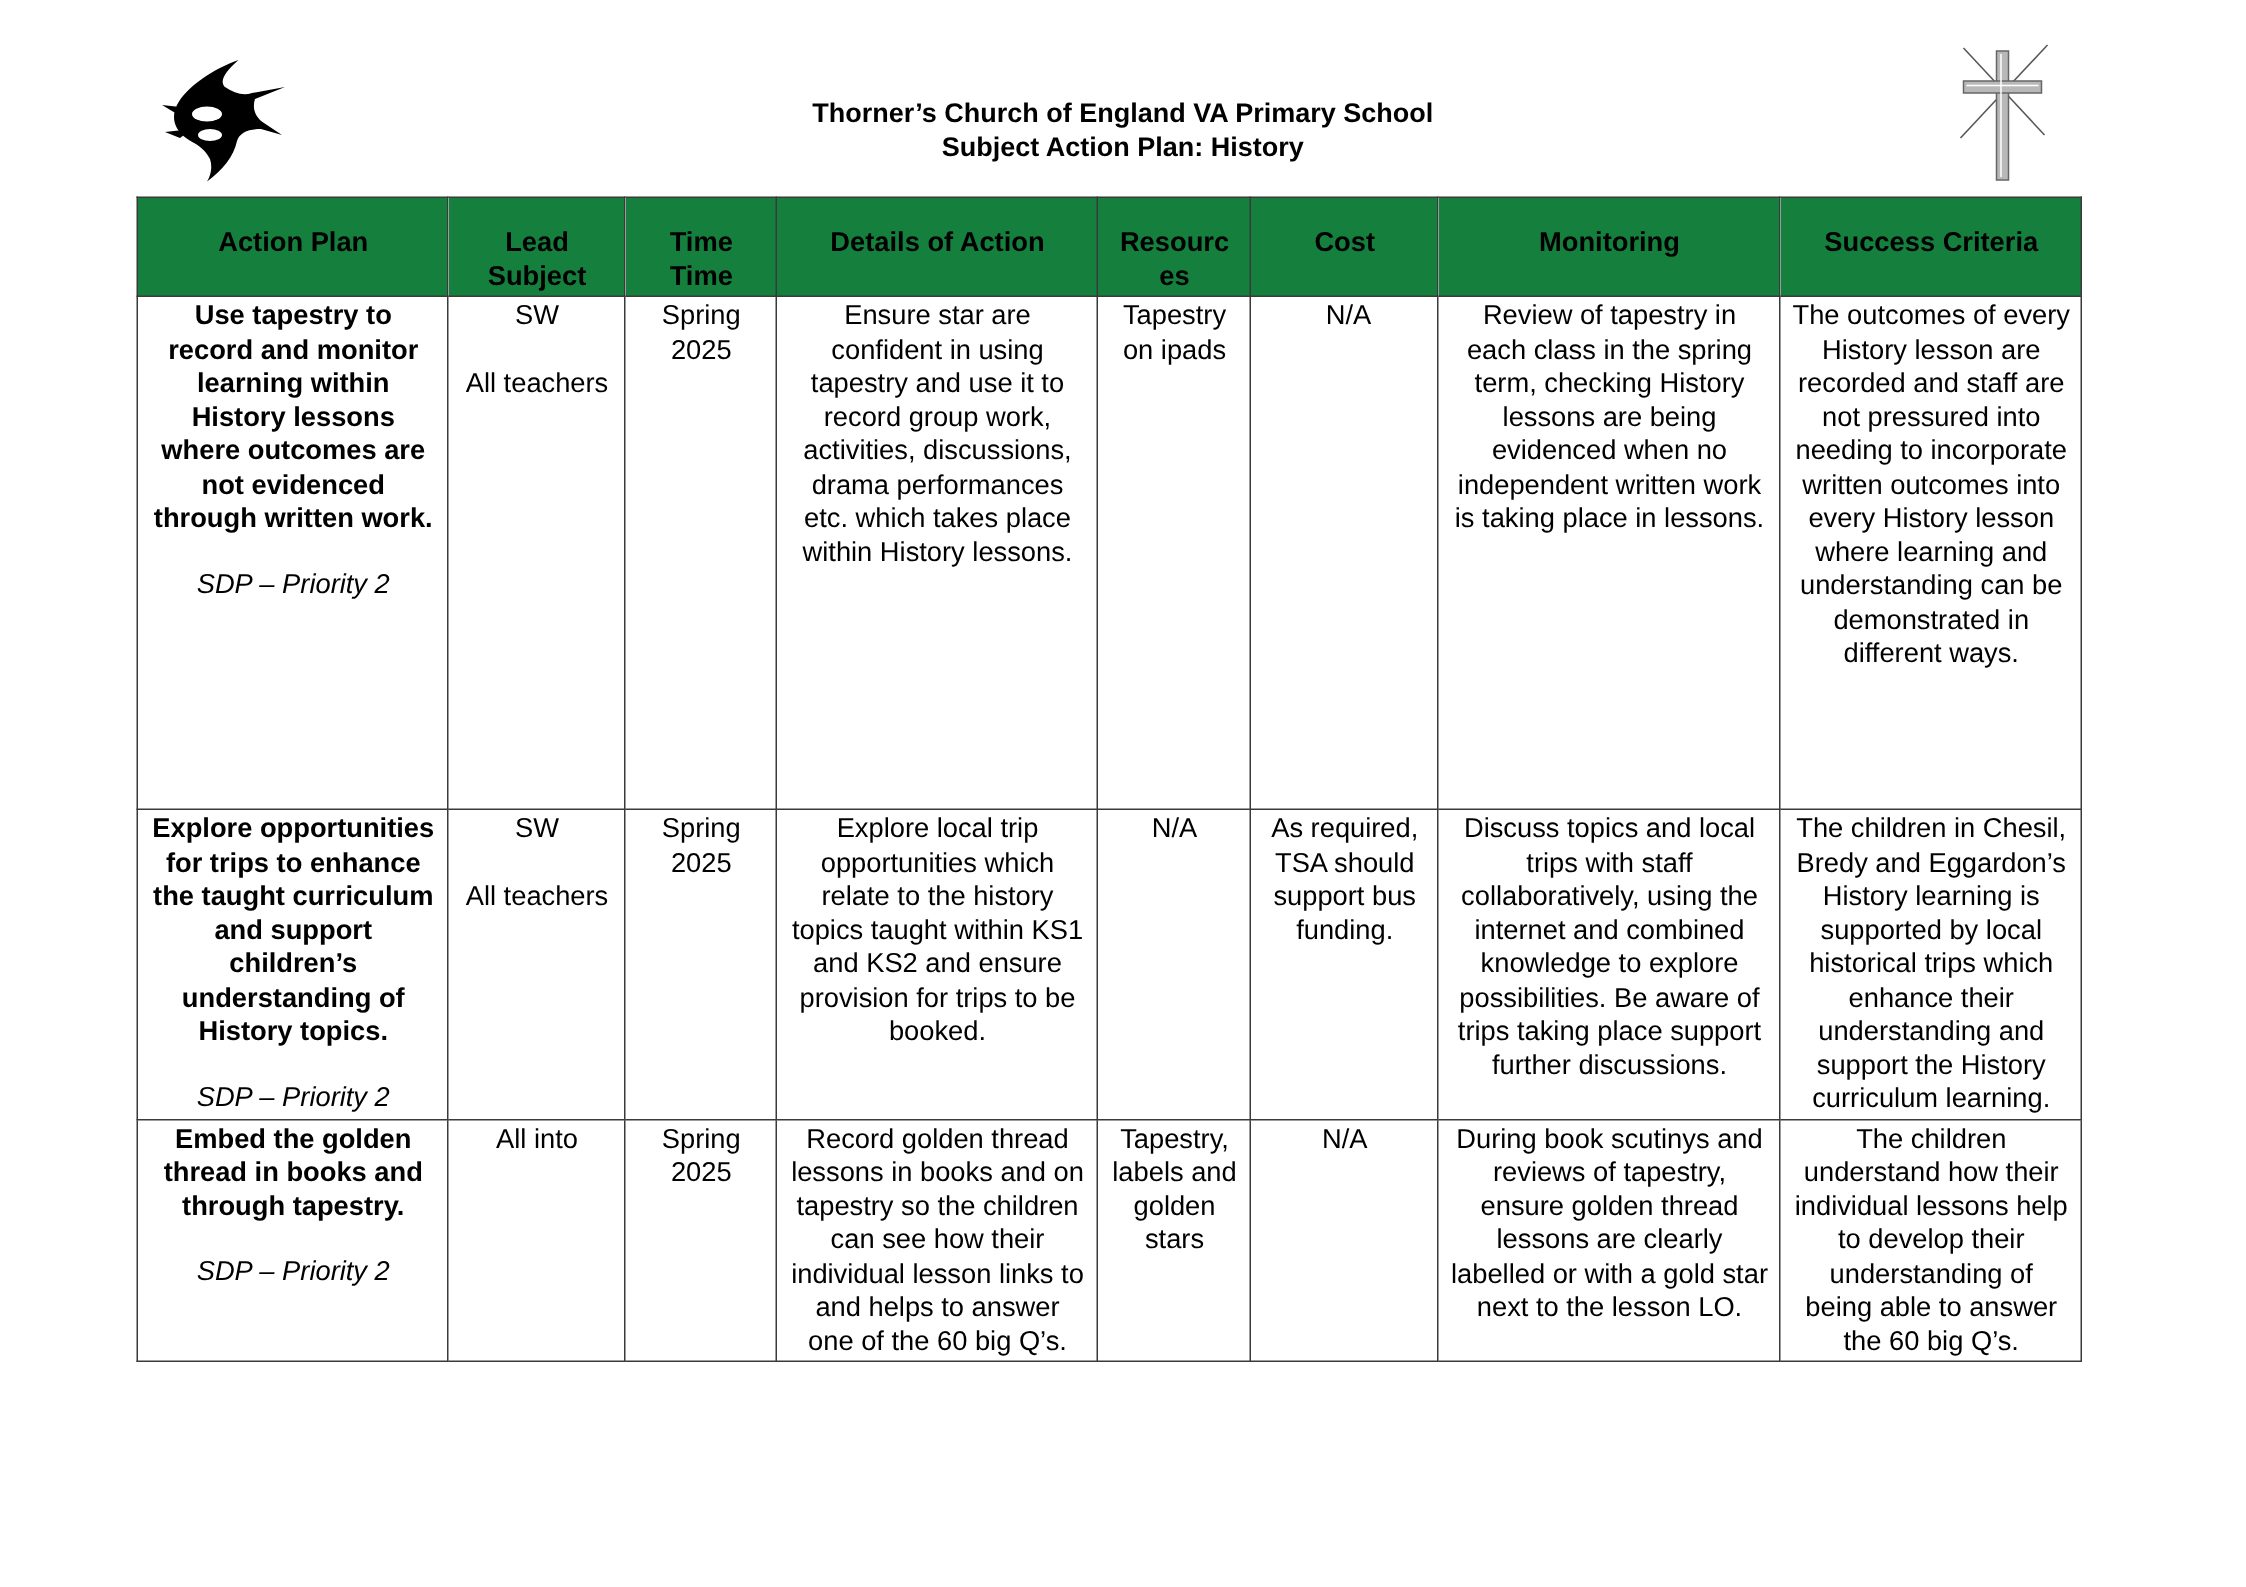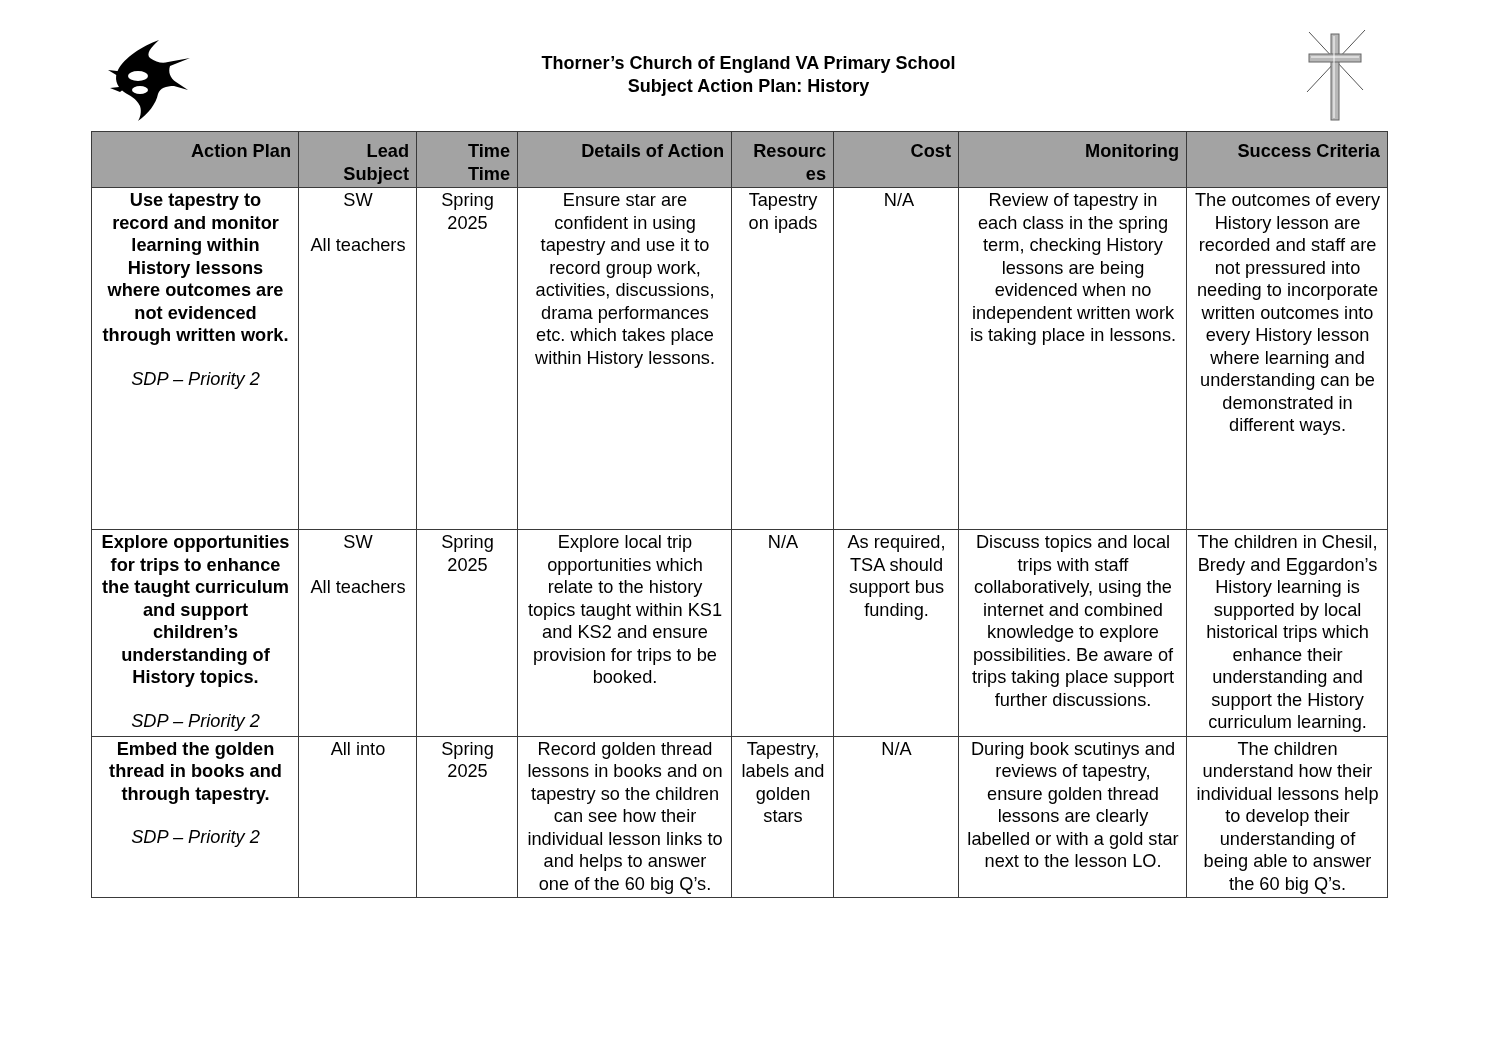--- a/index.html
+++ b/index.html
@@ -3,36 +3,36 @@
   <meta charset="utf-8">
   <style>
     html, body { margin: 0; padding: 0; background: #ffffff; }
     body {
       width: 1497px; height: 1058px; position: relative; overflow: hidden;
       font-family: "Liberation Sans", sans-serif; color: #000;
     }
     .logo-left { position: absolute; left: 104px; top: 36px; width: 90px; height: 86px; }
     .logo-right { position: absolute; left: 1303px; top: 28px; width: 64px; height: 94px; }
     .title-block {
-      position: absolute; left: 400px; width: 697px; top: 52px;
+      position: absolute; left: 400px; width: 697px; top: 64px;
       text-align: center; font-weight: bold; font-size: 18px; line-height: 22.5px;
     }
     .title-block div { white-space: nowrap; }
     table.plan {
       position: absolute; left: 91px; top: 131px;
       border-collapse: collapse; table-layout: fixed;
       width: 1296px;
     }
     table.plan th, table.plan td {
       border: 1.5px solid #3a3a3a; vertical-align: top;
       font-size: 18.2px; line-height: 22.5px; padding: 1px 7px 2px 8px;
       text-align: center; overflow: hidden;
     }
     table.plan th {
-      background: #a3a3a3; font-weight: bold; text-align: right; height: 42px; padding-top: 8px;
+      background: #15803d; font-weight: bold; text-align: center; height: 42px; padding-top: 18px;
     }
     table.plan td .bold { font-weight: bold; }
     table.plan td .ital { font-style: italic; display: block; margin-top: 21px; }
     .row1 td { height: 338px; padding-top: 0px; }
     .row2 td { height: 200px; padding-top: 0px; }
     .row3 td { height: 157px; padding-top: 0px; }
     .ml { display: block; }
     .gap { display: block; height: 22.5px; }
     .indent { padding-left: 5px; display: inline-block; }
   </style>

